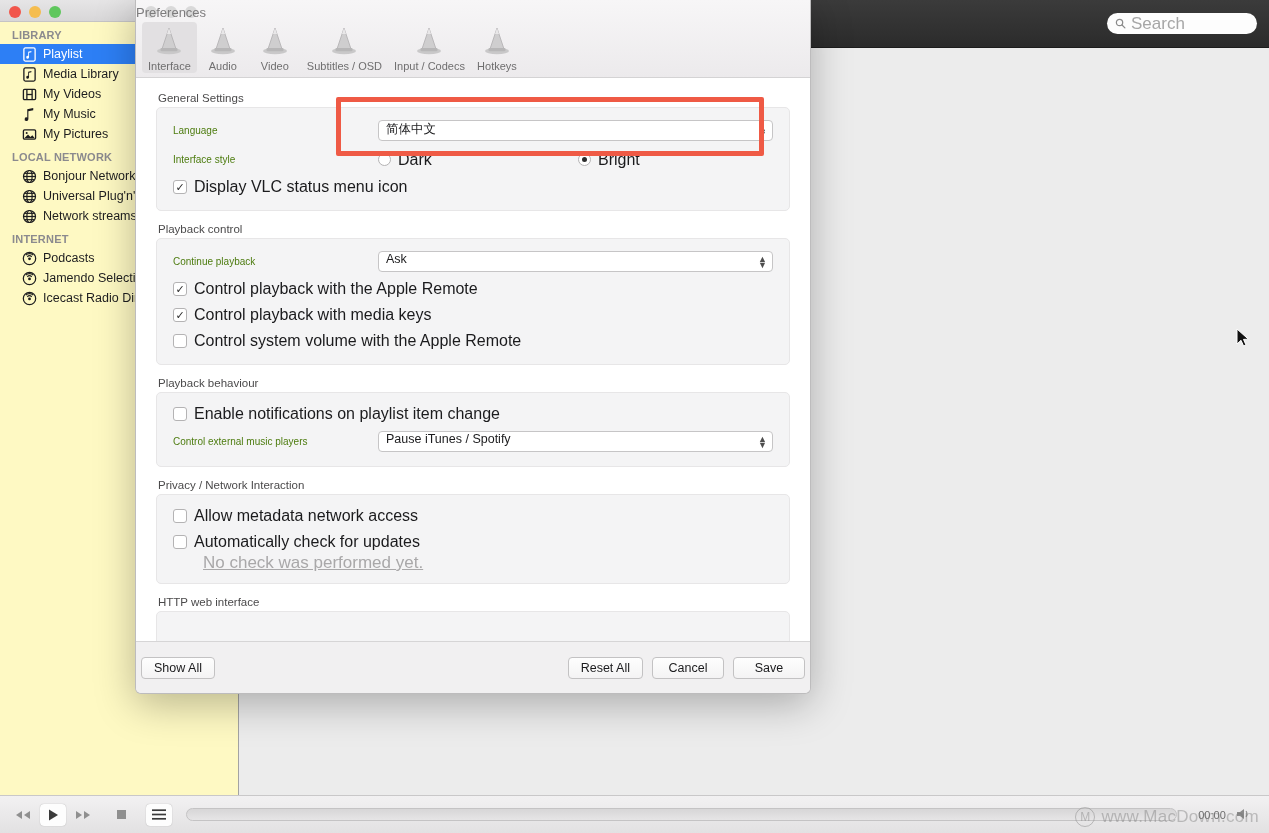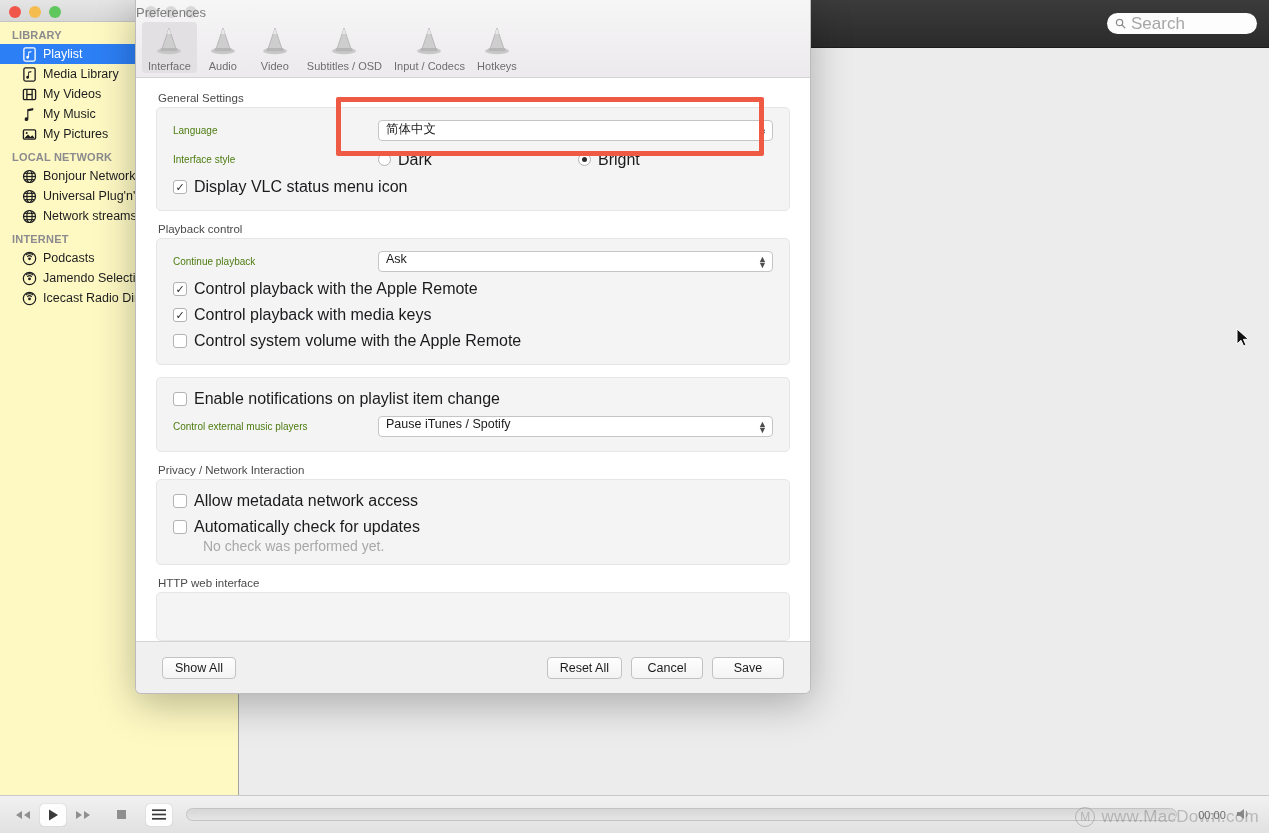--- a/index.html
+++ b/index.html
@@ -187,26 +187,26 @@
   .radio {
     width: 13px; height: 13px; border-radius: 50%;
     border: 1px solid #b4b3b4; background: #fff;
     display: flex; align-items: center; justify-content: center;
     flex: 0 0 auto;
   }
   .radio.sel::after {
     content: ""; width: 5px; height: 5px; border-radius: 50%;
     background: #2b2b2b;
   }
-  .hint { font-size: 14px; color: #a9a8a9; padding-left: 30px; margin-top: -2px; }
+  .hint { font-size: 17px; color: #a9a8a9; padding-left: 30px; margin-top: -2px; text-decoration: underline; }
 
   .prefs-footer {
     position: absolute; bottom: 0; left: 0; width: 100%; height: 52px;
     background: #f1f0f1; border-top: 1px solid #d6d5d6;
-    display: flex; align-items: center; padding: 0 26px;
+    display: flex; align-items: center; padding: 0 5px;
   }
   .btn {
     height: 22px; min-width: 72px; padding: 0 12px;
     background: linear-gradient(#fefefe, #f4f3f4);
     border: 1px solid #c3c2c3; border-radius: 4px;
     font-size: 12.5px; color: #1b1b1d;
     font-family: "Liberation Sans", sans-serif;
     display: flex; align-items: center; justify-content: center;
   }
   .spacer { flex: 1 1 auto; }
@@ -518,20 +518,21 @@
               <span class="cbox checked"></span>
               <span class="cb-label">Control playback with media keys</span>
             </div>
             <div class="cbrow">
               <span class="cbox"></span>
               <span class="cb-label">Control system volume with the Apple Remote</span>
             </div>
           </div>
       </div>
 
+      <div class="grp-title">Playback behaviour</div>
       <div class="grp">
         <div class="cbrow">
           <span class="cbox"></span>
           <span class="cb-label">Enable notifications on playlist item change</span>
         </div>
         <div class="row">
           <span class="row-label">Control external music players</span>
           <div class="selwrap">
             <div class="fakeselect">
               <span>Pause iTunes / Spotify</span>

